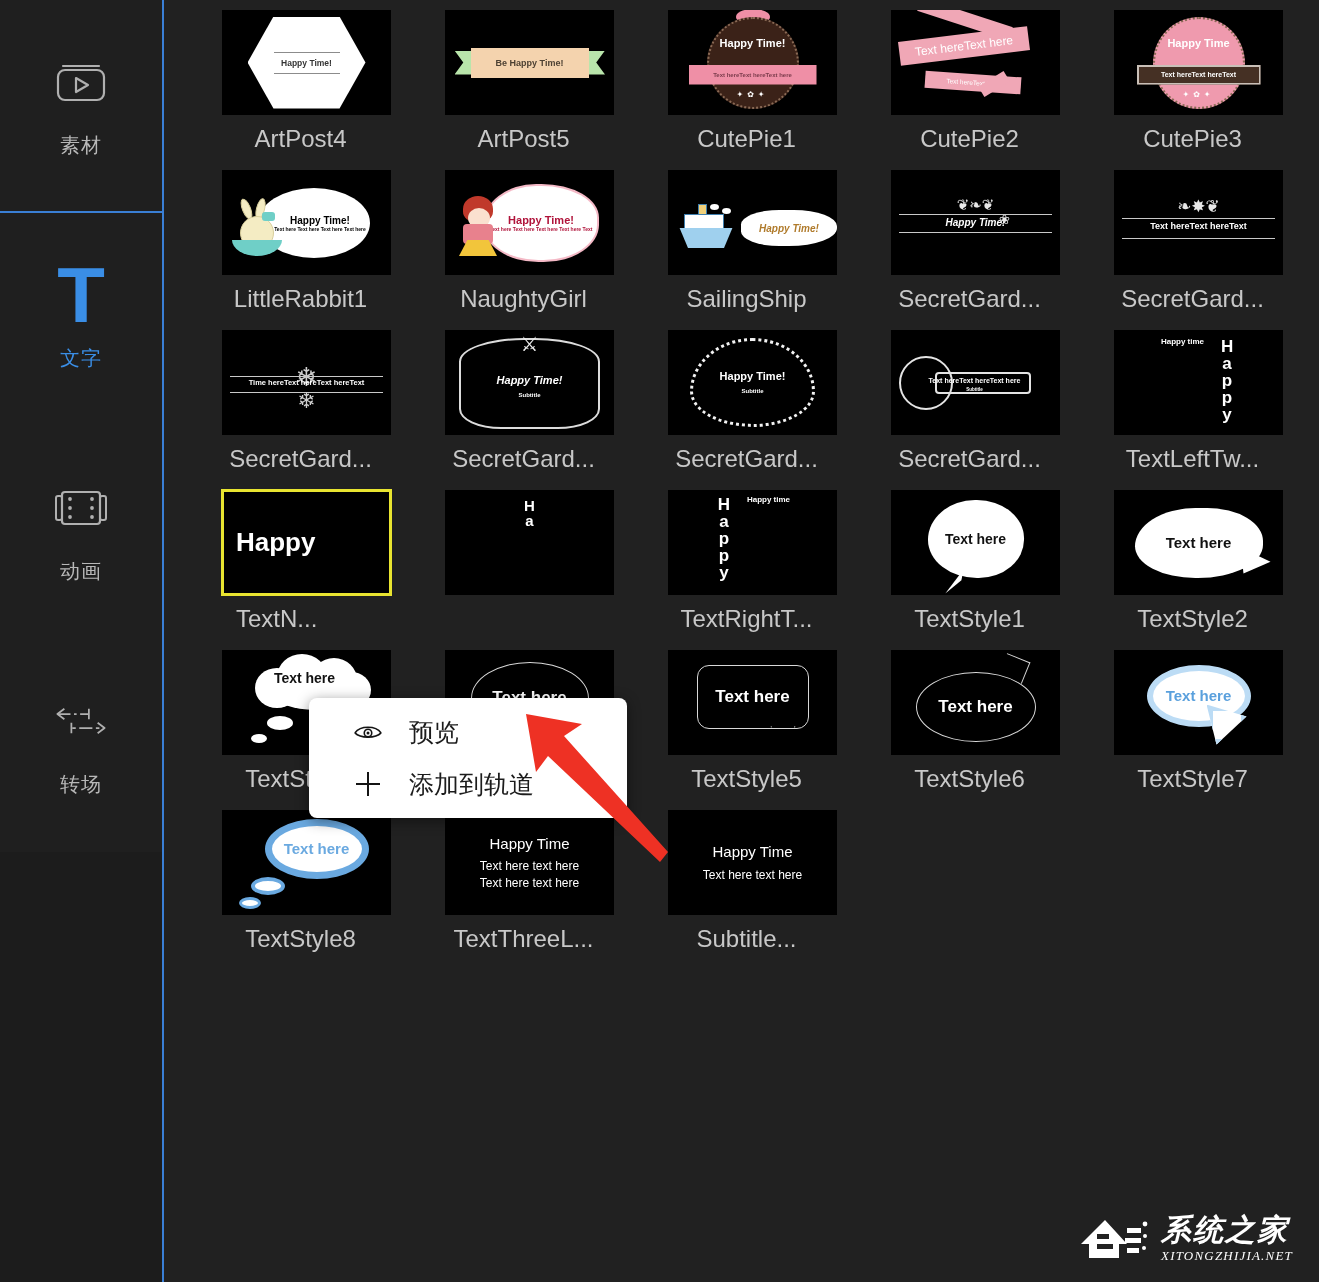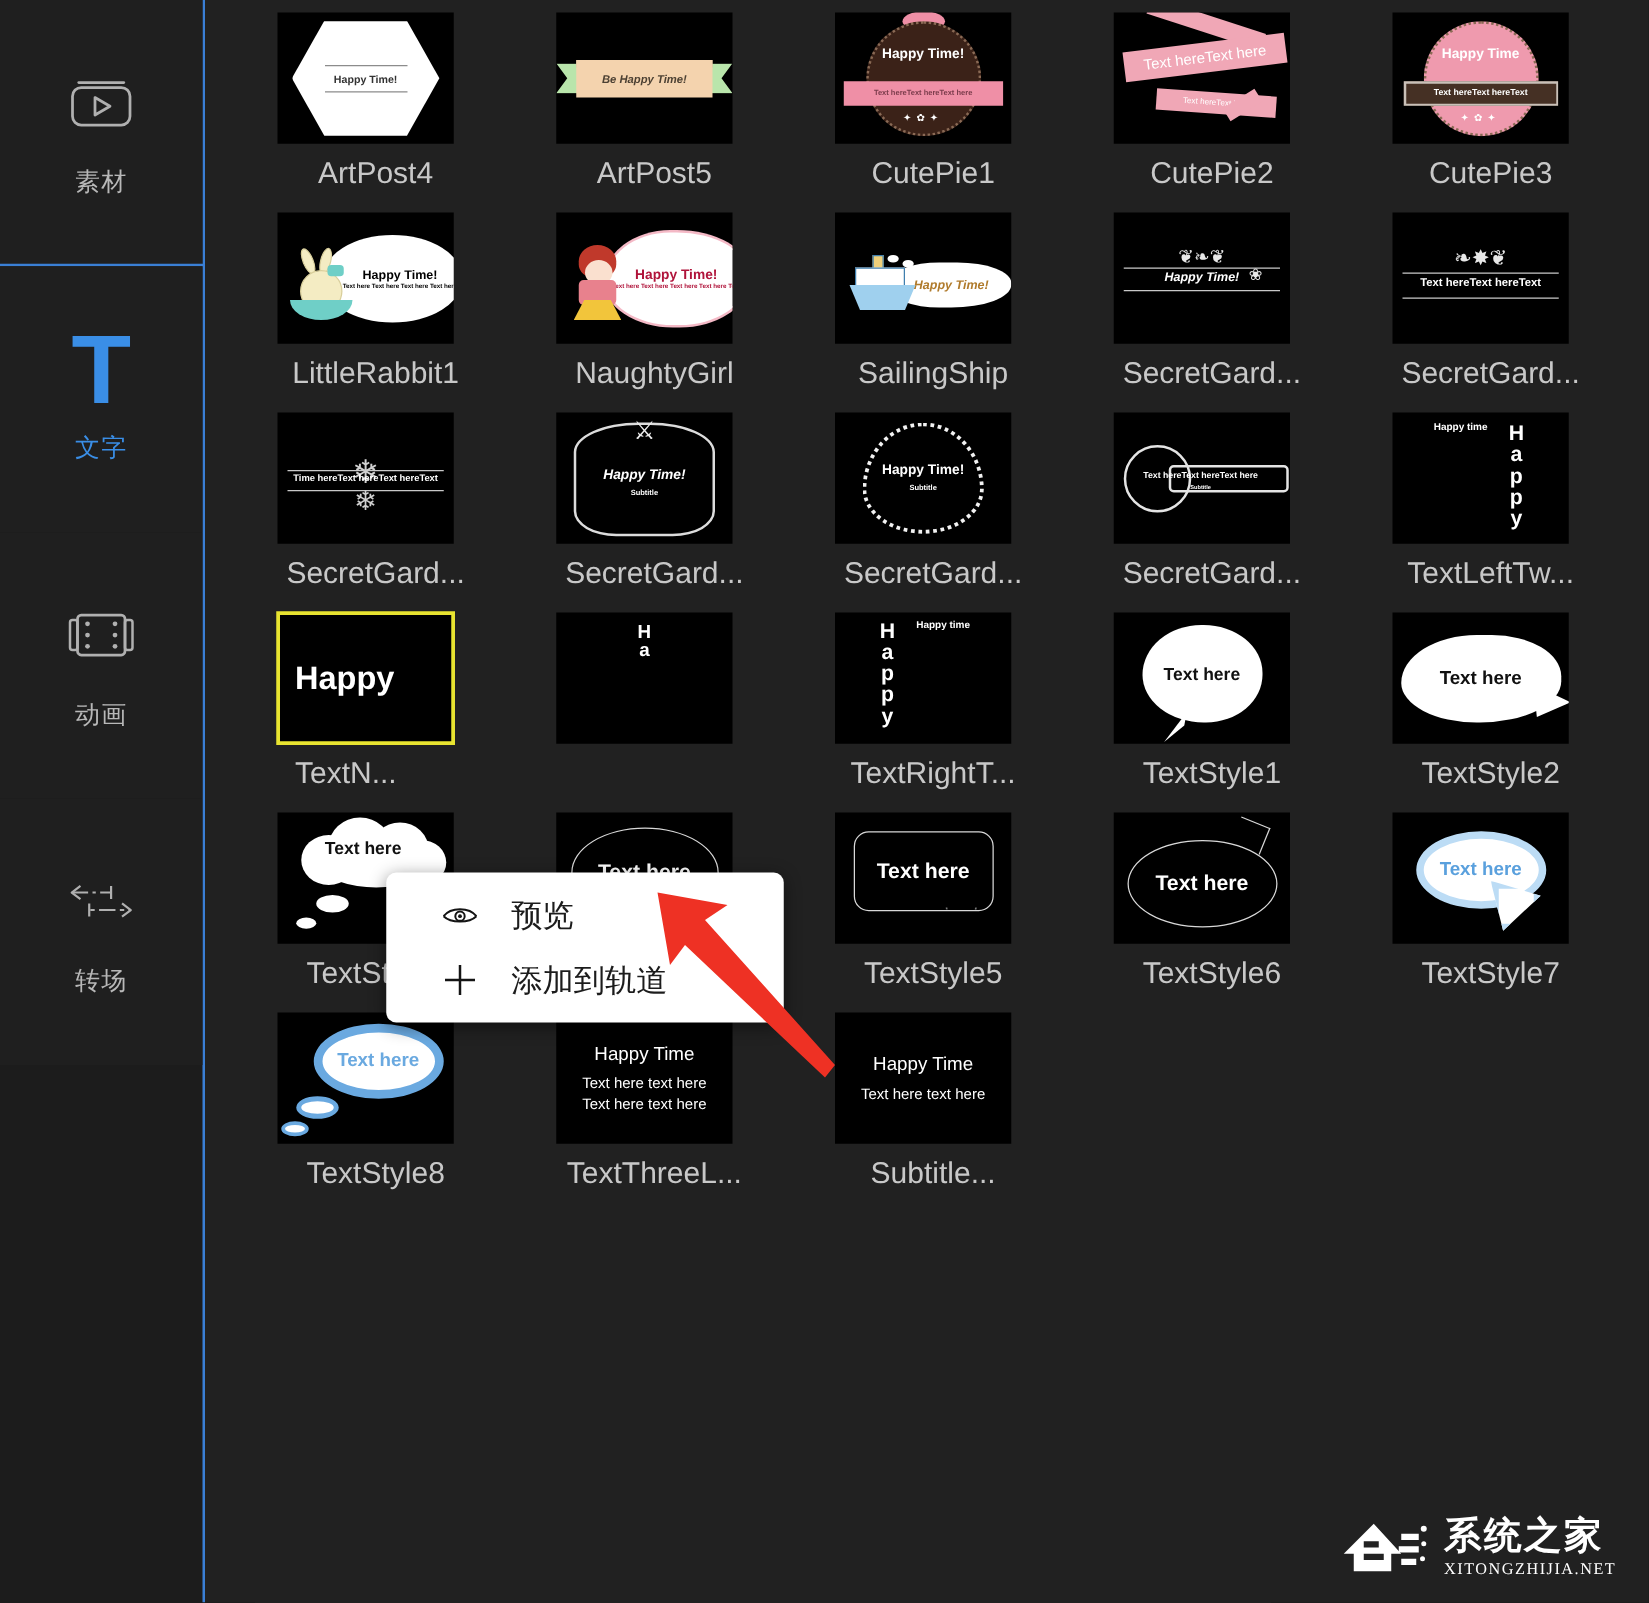--- a/index.html
+++ b/index.html
@@ -56,21 +56,21 @@
     overflow: hidden;
   }
   .grid {
     display: grid;
     grid-template-columns: repeat(5, 157px);
     column-gap: 66px;
     row-gap: 16px;
   }
   .cell { width: 157px; }
   .thumb {
-    width: 141px; height: 105px;
+    width: 169px; height: 105px;
     background: #000;
     position: relative; overflow: hidden;
     display: flex; align-items: center; justify-content: center;
   }
   .cell.selected .thumb { outline: 3px solid #e8e430; outline-offset: -2px; }
   .cap {
     margin-top: 9px;
     text-align: center;
     color: #c8c8c8;
     font-size: 24px;
@@ -83,21 +83,21 @@
   .art { position: absolute; inset: 0; }
 
   .hexbox {
     width: 118px; height: 92px; background: #fff; position: relative;
     clip-path: polygon(22% 0, 78% 0, 100% 50%, 78% 100%, 22% 100%, 0 50%);
     display:flex; align-items:center; justify-content:center; flex-direction:column;
   }
   .hexbox .ln { width: 66px; height: 1px; background: #8c8c8c; }
   .hexbox .tx { font-size: 8.5px; font-weight: bold; color:#333; margin: 5px 0; }
 
-  .ribbon-wrap { width: 150px; height: 30px; position: relative; font-style: italic; }
+  .ribbon-wrap { width: 150px; height: 30px; position: relative; }
   .ribbon-tail { position:absolute; top:3px; width:22px; height:24px; background:#b9e5ab;
      clip-path: polygon(0 0, 100% 0, 100% 100%, 0 100%, 40% 50%); }
   .ribbon-tail.l { left:0; }
   .ribbon-tail.r { right:0; transform: scaleX(-1); }
   .ribbon-mid { position:absolute; left:16px; right:16px; top:0; height:30px; background:#f4d3ae;
      display:flex; align-items:center; justify-content:center; font-size:9px; color:#4d4133; font-weight:bold;}
   .ribbon-fold { position:absolute; top:0; width:12px; height:6px; background:#c9ad8e; }
   .ribbon-fold.l { left:16px; } .ribbon-fold.r { right:16px; }
 
   .badge { width:100px; height:100px; position:relative; }
@@ -231,21 +231,21 @@
 
   
   .arrow { position: absolute; left: 520px; top: 690px; z-index: 60; pointer-events:none; }
 
   
   .watermark {
     position: absolute; right: 26px; bottom: 14px;
     display: flex; align-items: center; gap: 10px;
     z-index: 30;
   }
-  .wm-txt { color:#fff; line-height:1; }
+  .wm-txt { color:#fff; line-height:1;font-style:italic; }
   .wm-cn { font-size: 30px; font-weight: bold; letter-spacing: 2px; }
   .wm-en { font-size: 13px; letter-spacing: 1.2px; margin-top: 4px; font-family:"Liberation Serif", serif;}
 </style>
 </head>
 <body>
 
 <div class="app">
 
   <div class="sidebar">
 

